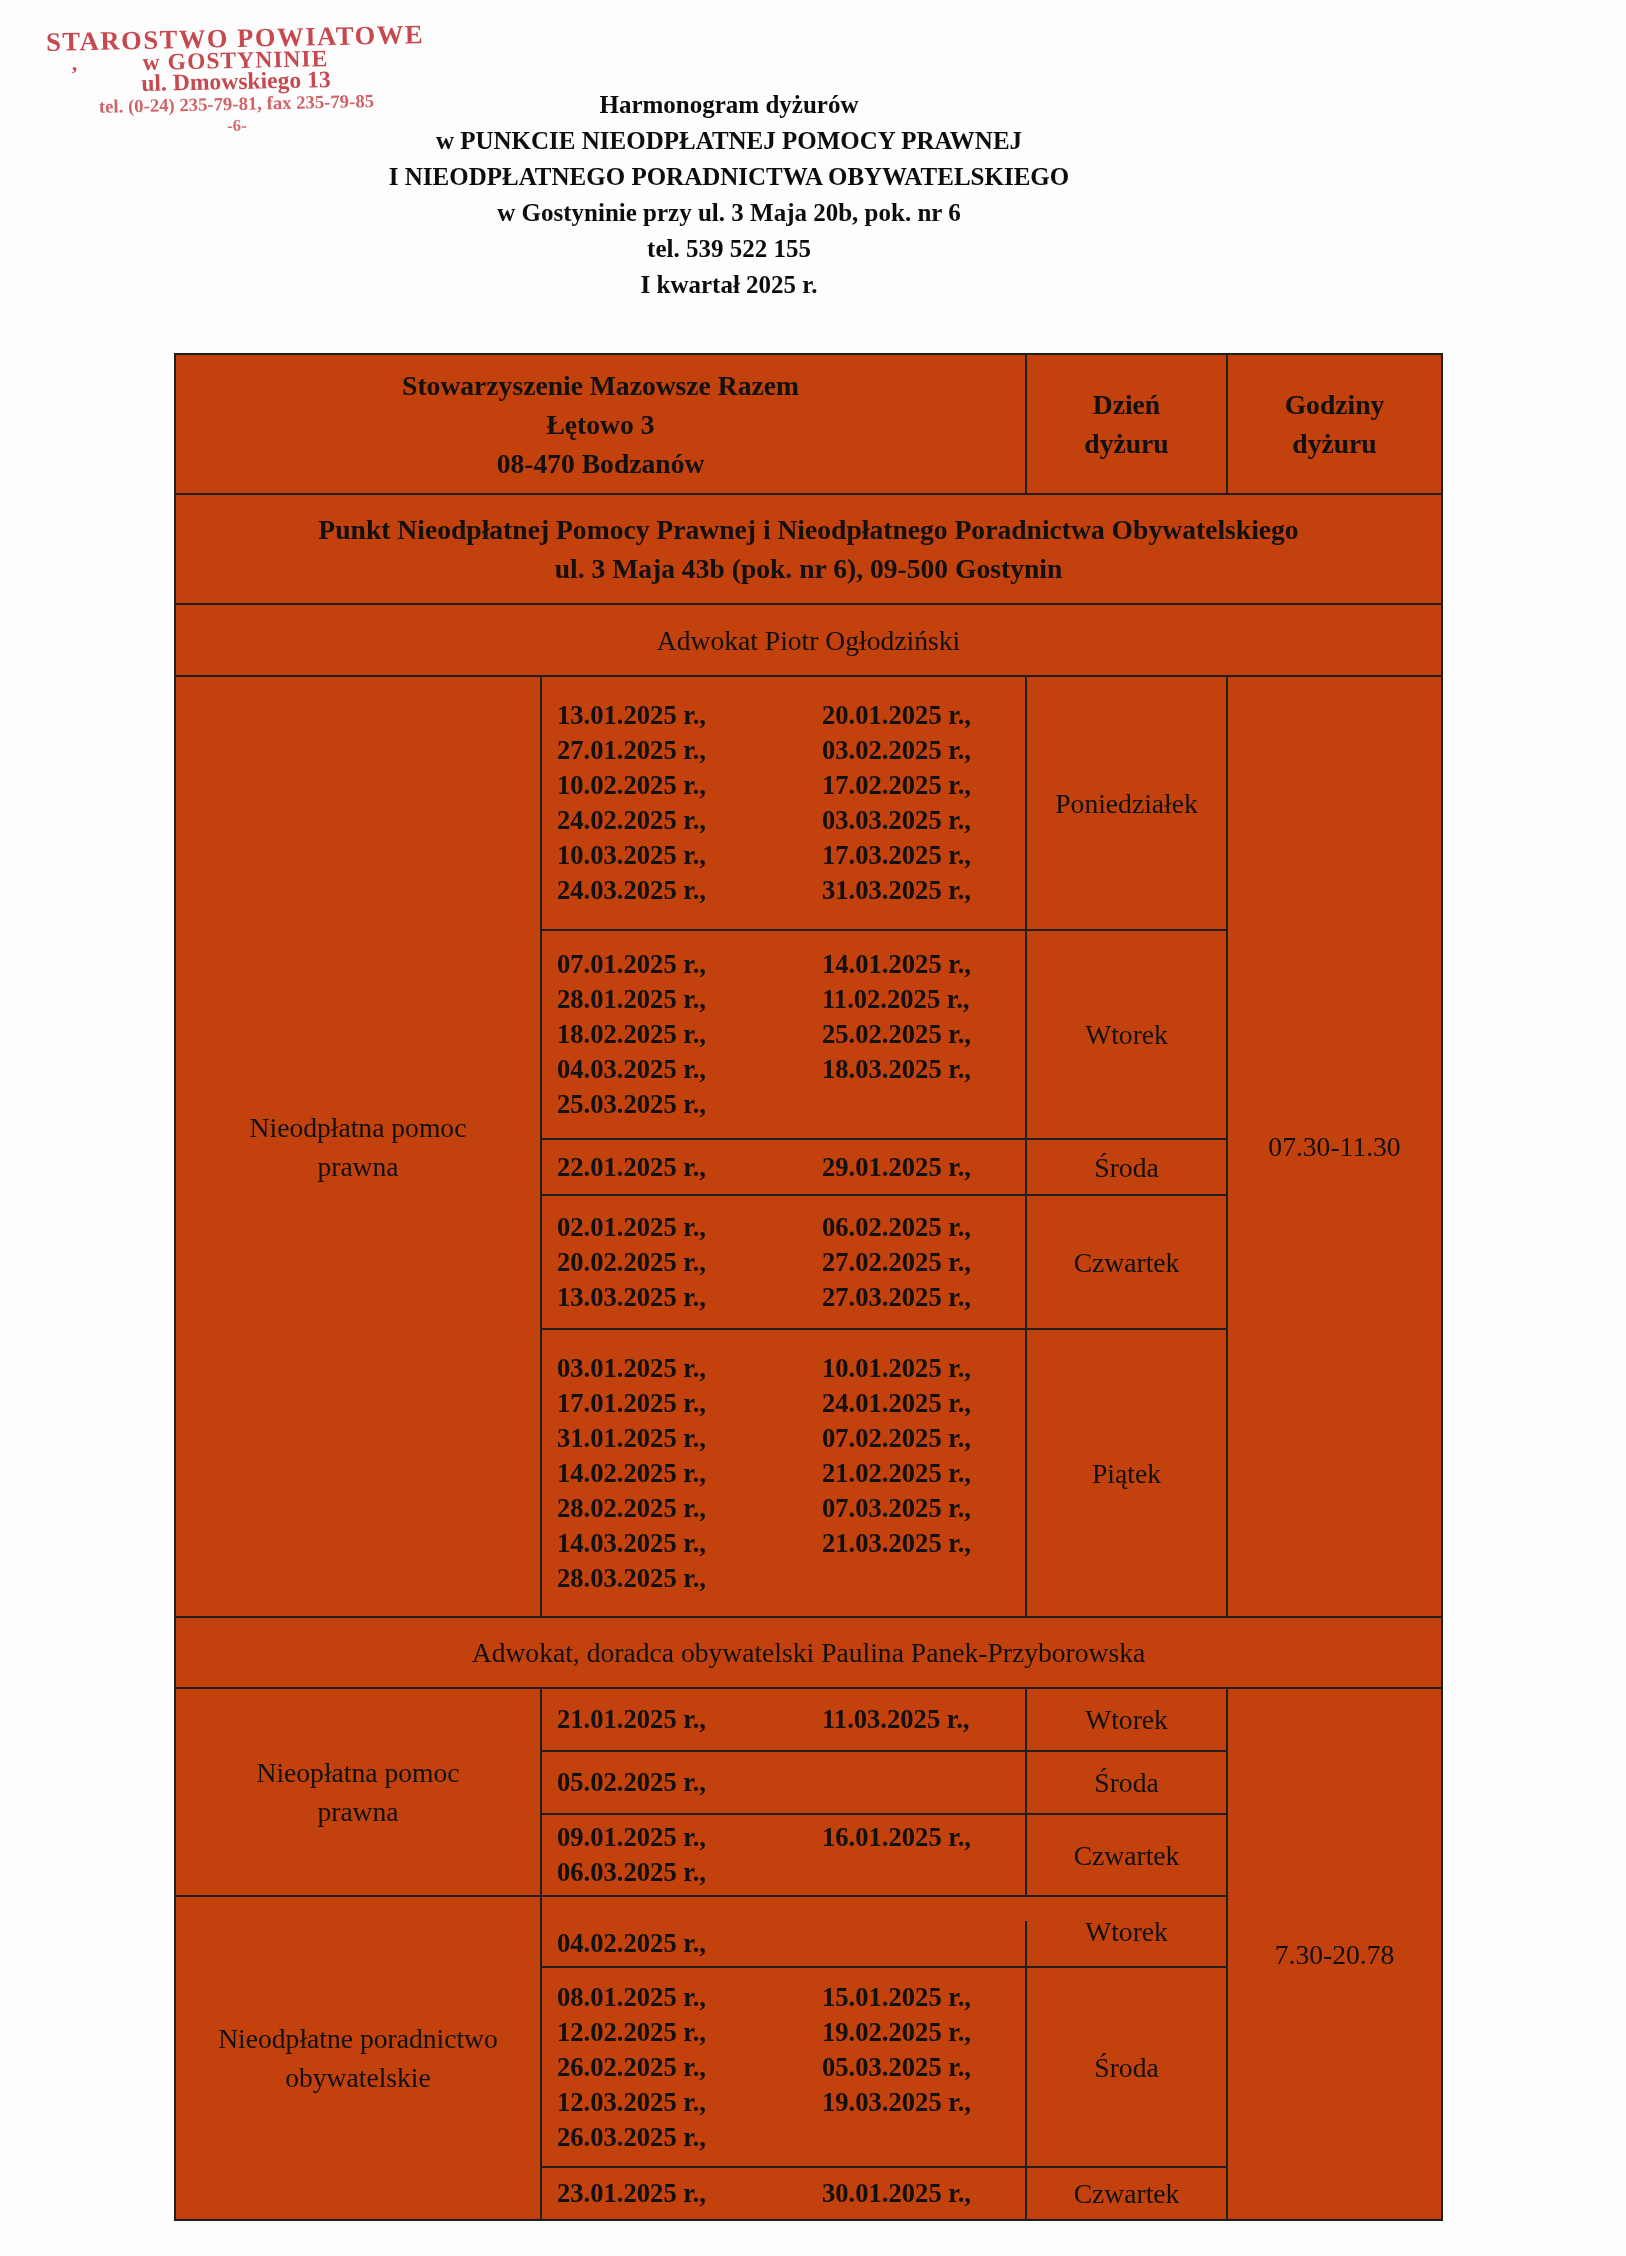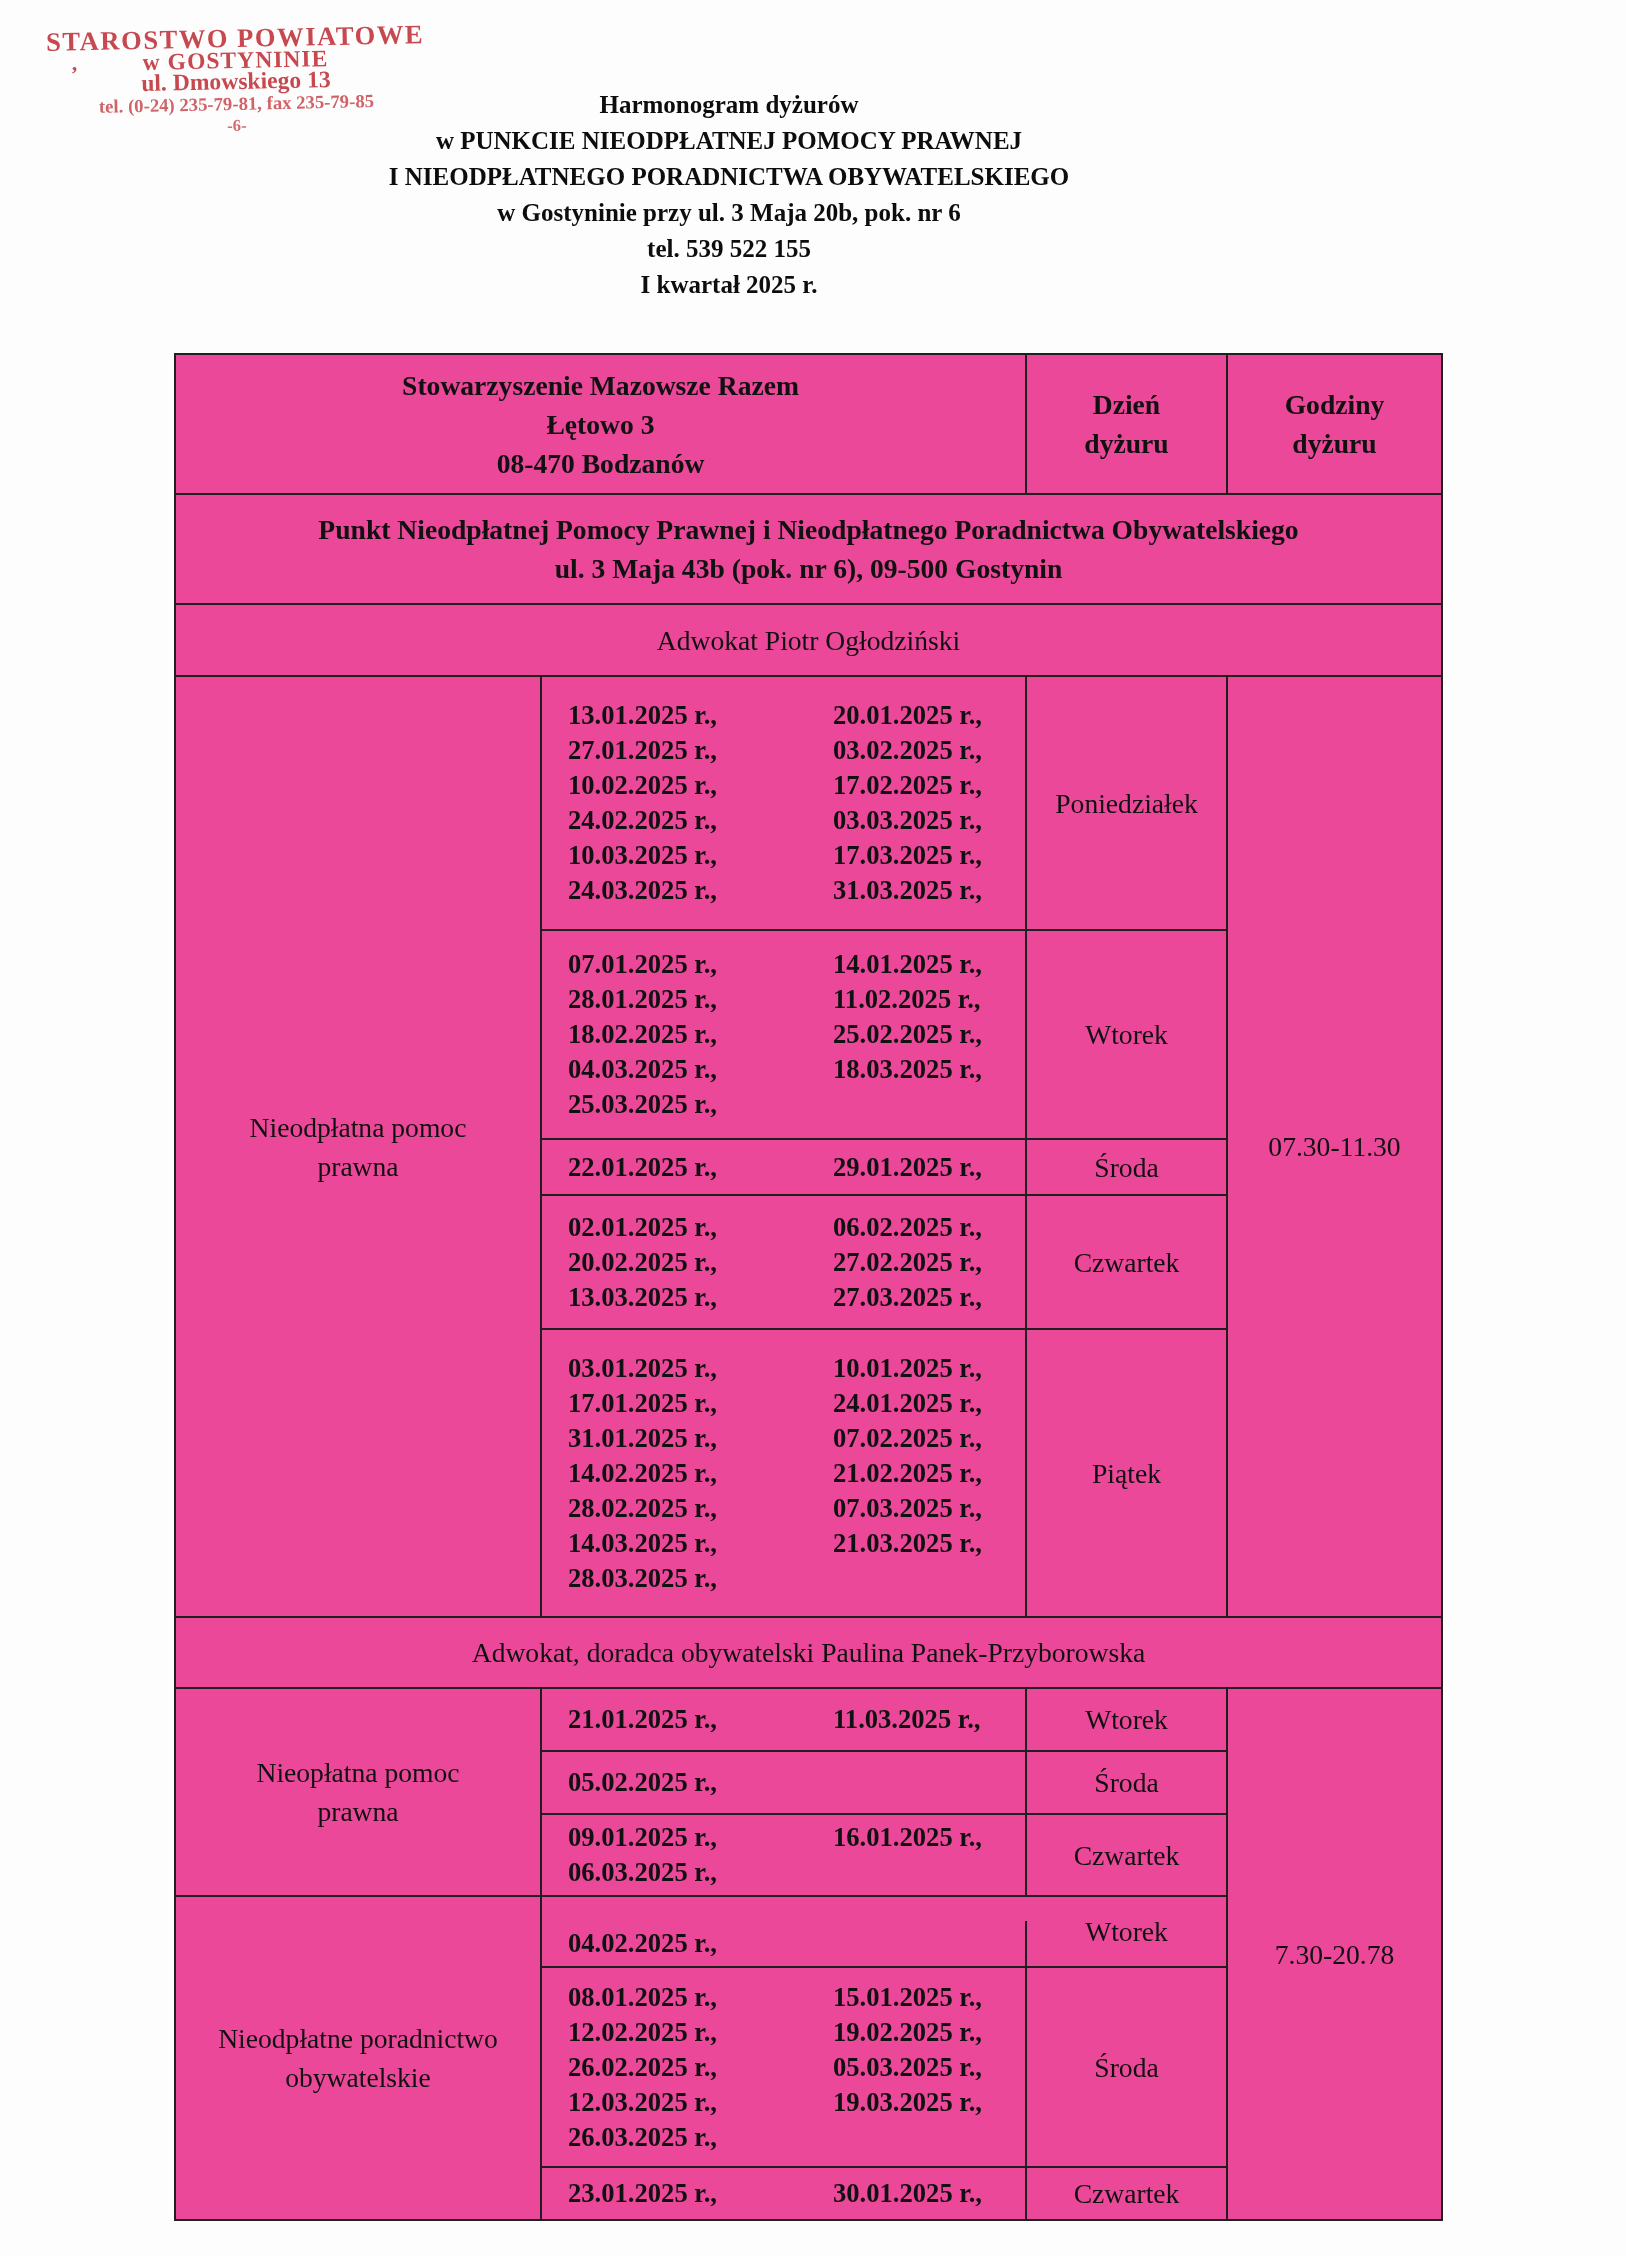--- a/index.html
+++ b/index.html
@@ -42,38 +42,38 @@
 
   
   .tbl{
     position:absolute;left:174px;top:353px;
     width:1269px;height:1868px;
     box-sizing:border-box;
     border:2px solid #1f1f1f;
     display:grid;
     grid-template-columns:366px 485px 201px 213px;
     grid-template-rows:140px 110px 72px 254px 209px 56px 134px 288px 71px 63px 63px 82px 71px 200px 51px;
-    background:#ec4899;
+    background:#c2410c;
   }
   .c{
     border-right:2px solid #1f1f1f;
     border-bottom:2px solid #1f1f1f;
     display:flex;flex-direction:column;
     align-items:center;justify-content:center;
     box-sizing:border-box;
     font-size:27.6px;line-height:39px;
     text-align:center;
   }
   .nbr{border-right:none;}
   .nbb{border-bottom:none;}
   .bold{font-weight:700;}
 
   .dates{
     align-items:flex-start;justify-content:center;
-    padding-left:26px;text-align:left;
+    padding-left:15px;text-align:left;
   }
   .date-line{display:flex;font-weight:700;font-size:26.6px;line-height:35px;white-space:nowrap;}
   .date-line .d1{width:265px;flex:none;}
 
   .org-cell{grid-area:1/1/2/3;}
   .day-head{grid-area:1/3/2/4;}
   .hours-head{grid-area:1/4/2/5;}
   .punkt-row{grid-area:2/1/3/5;}
   .prov1-row{grid-area:3/1/4/5;}
   .label1{grid-area:4/1/9/2;}

